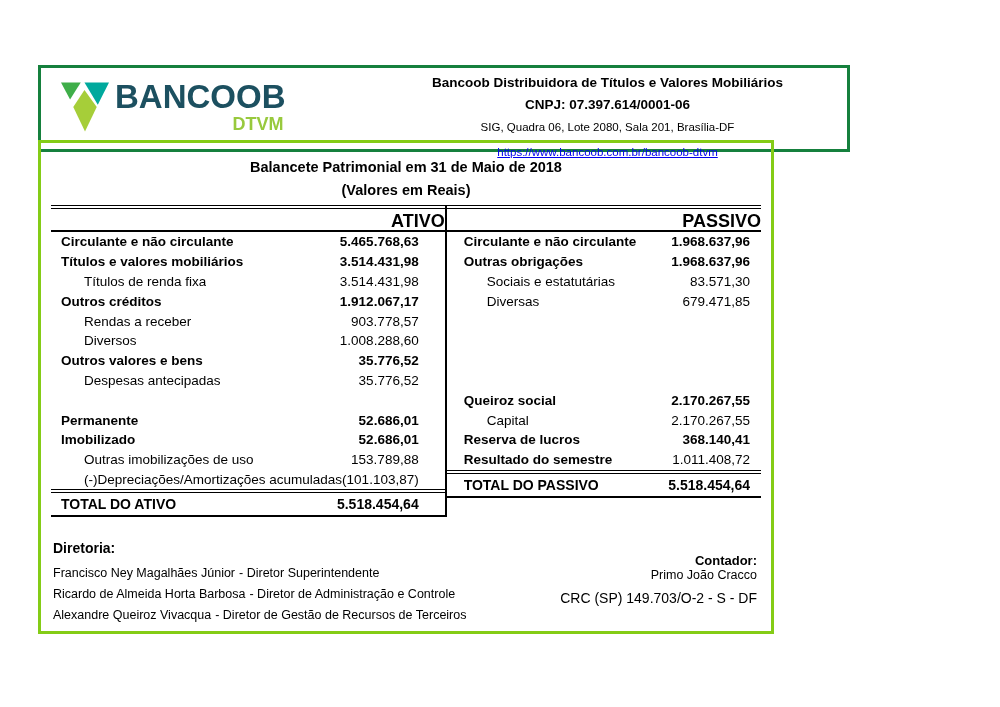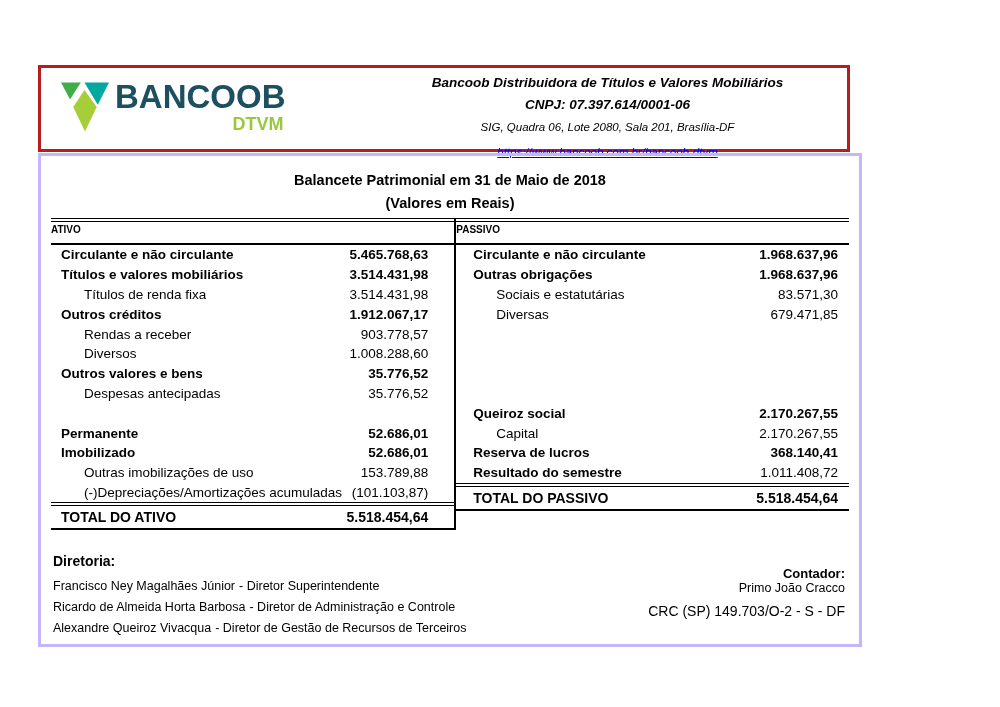--- a/index.html
+++ b/index.html
@@ -11,21 +11,21 @@
     font-family: "Liberation Sans", sans-serif;
     color: #000;
     overflow: hidden;
   }
 
   
   .header-box {
     position: absolute;
     left: 38px; top: 65px;
     width: 812px; height: 87px;
-    border: 3px solid #b91c1c;
+    border: 3px solid #15803d;
     box-sizing: border-box;
   }
   .logo {
     position: absolute;
     left: 20px; top: 11px;
     display: flex;
     align-items: flex-start;
   }
   .logo-mark { width: 48px; height: 52px; margin-top: 2px; }
   .logo-text { display: flex; flex-direction: column; align-items: flex-end; margin-left: 6px; }
@@ -41,54 +41,53 @@
     font-weight: bold;
     color: #98C93D;
     line-height: 18px;
     margin-right: 2px;
   }
   .company-info {
     position: absolute;
     right: 12px; top: 7px;
     width: 455px;
     text-align: center;
-    font-style: italic;
   }
   .company-name { font-size: 13.5px; font-weight: bold; margin-bottom: 7px; }
   .company-cnpj { font-size: 13.5px; font-weight: bold; margin-bottom: 9px; }
   .company-address { font-size: 11.5px; margin-bottom: 9px; }
   .company-link { font-size: 11.5px; color: #0000EE; text-decoration: underline; cursor: pointer; }
 
   
   .body-box {
     position: absolute;
-    left: 38px; top: 153px;
-    width: 824px; height: 494px;
-    border: 3px solid #c4b5fd;
+    left: 38px; top: 140px;
+    width: 736px; height: 494px;
+    border: 3px solid #84cc16;
     box-sizing: border-box;
   }
   .doc-title { text-align: center; font-weight: bold; font-size: 14.5px; margin-top: 16px; }
   .doc-subtitle { text-align: center; font-weight: bold; font-size: 14.5px; margin-top: 7px; }
 
   
   .bs-table {
     position: absolute;
     left: 10px; right: 10px; top: 62px;
     display: flex;
   }
   .col { box-sizing: border-box; }
   .col-left  { width: 457px; }
   .col-right { width: 447px; border-left: 2px solid #000; }
   .rule-double { height: 2px; border-top: 1px solid #000; border-bottom: 1px solid #000; }
   .col-header {
     height: 19px;
     border-bottom: 2px solid #000;
-    text-align: left;
-    font-weight: bold;
-    font-size: 10px;
+    text-align: right;
+    font-weight: bold;
+    font-size: 18px;
     padding-top: 2px;
     box-sizing: content-box;
   }
   .row {
     height: 19.8px;
     display: flex;
     justify-content: space-between;
     align-items: center;
     font-size: 13.5px;
     white-space: nowrap;

